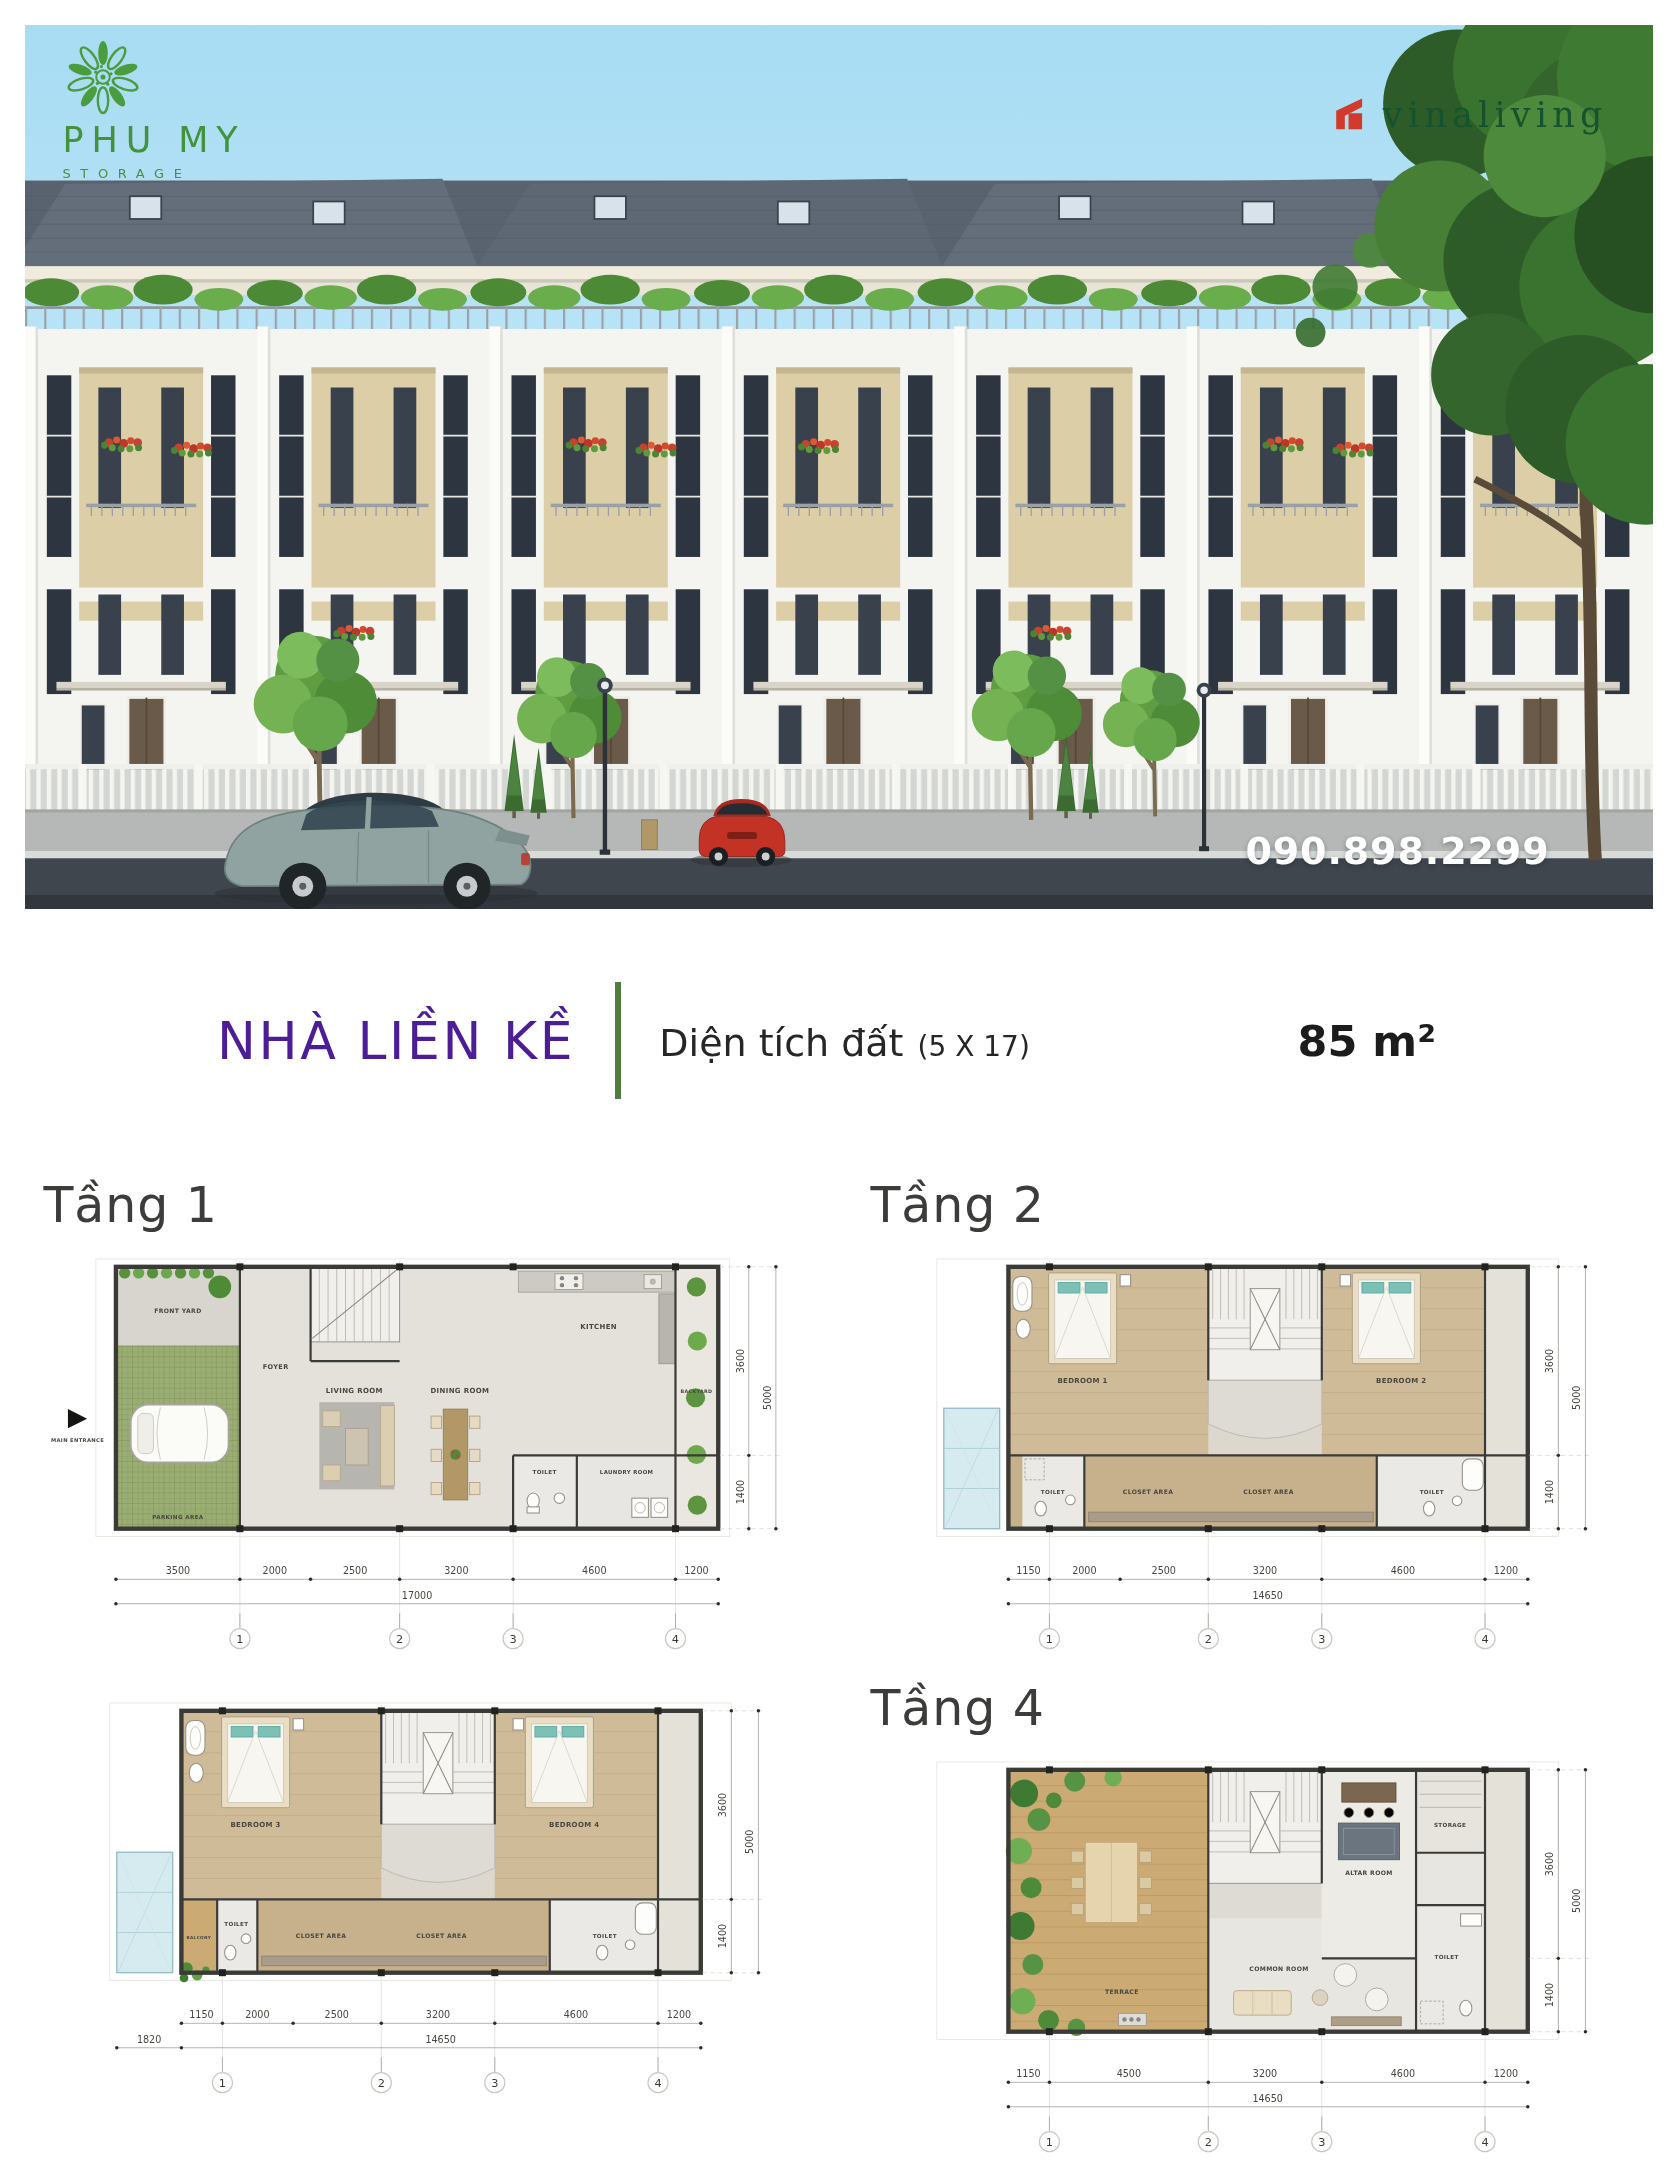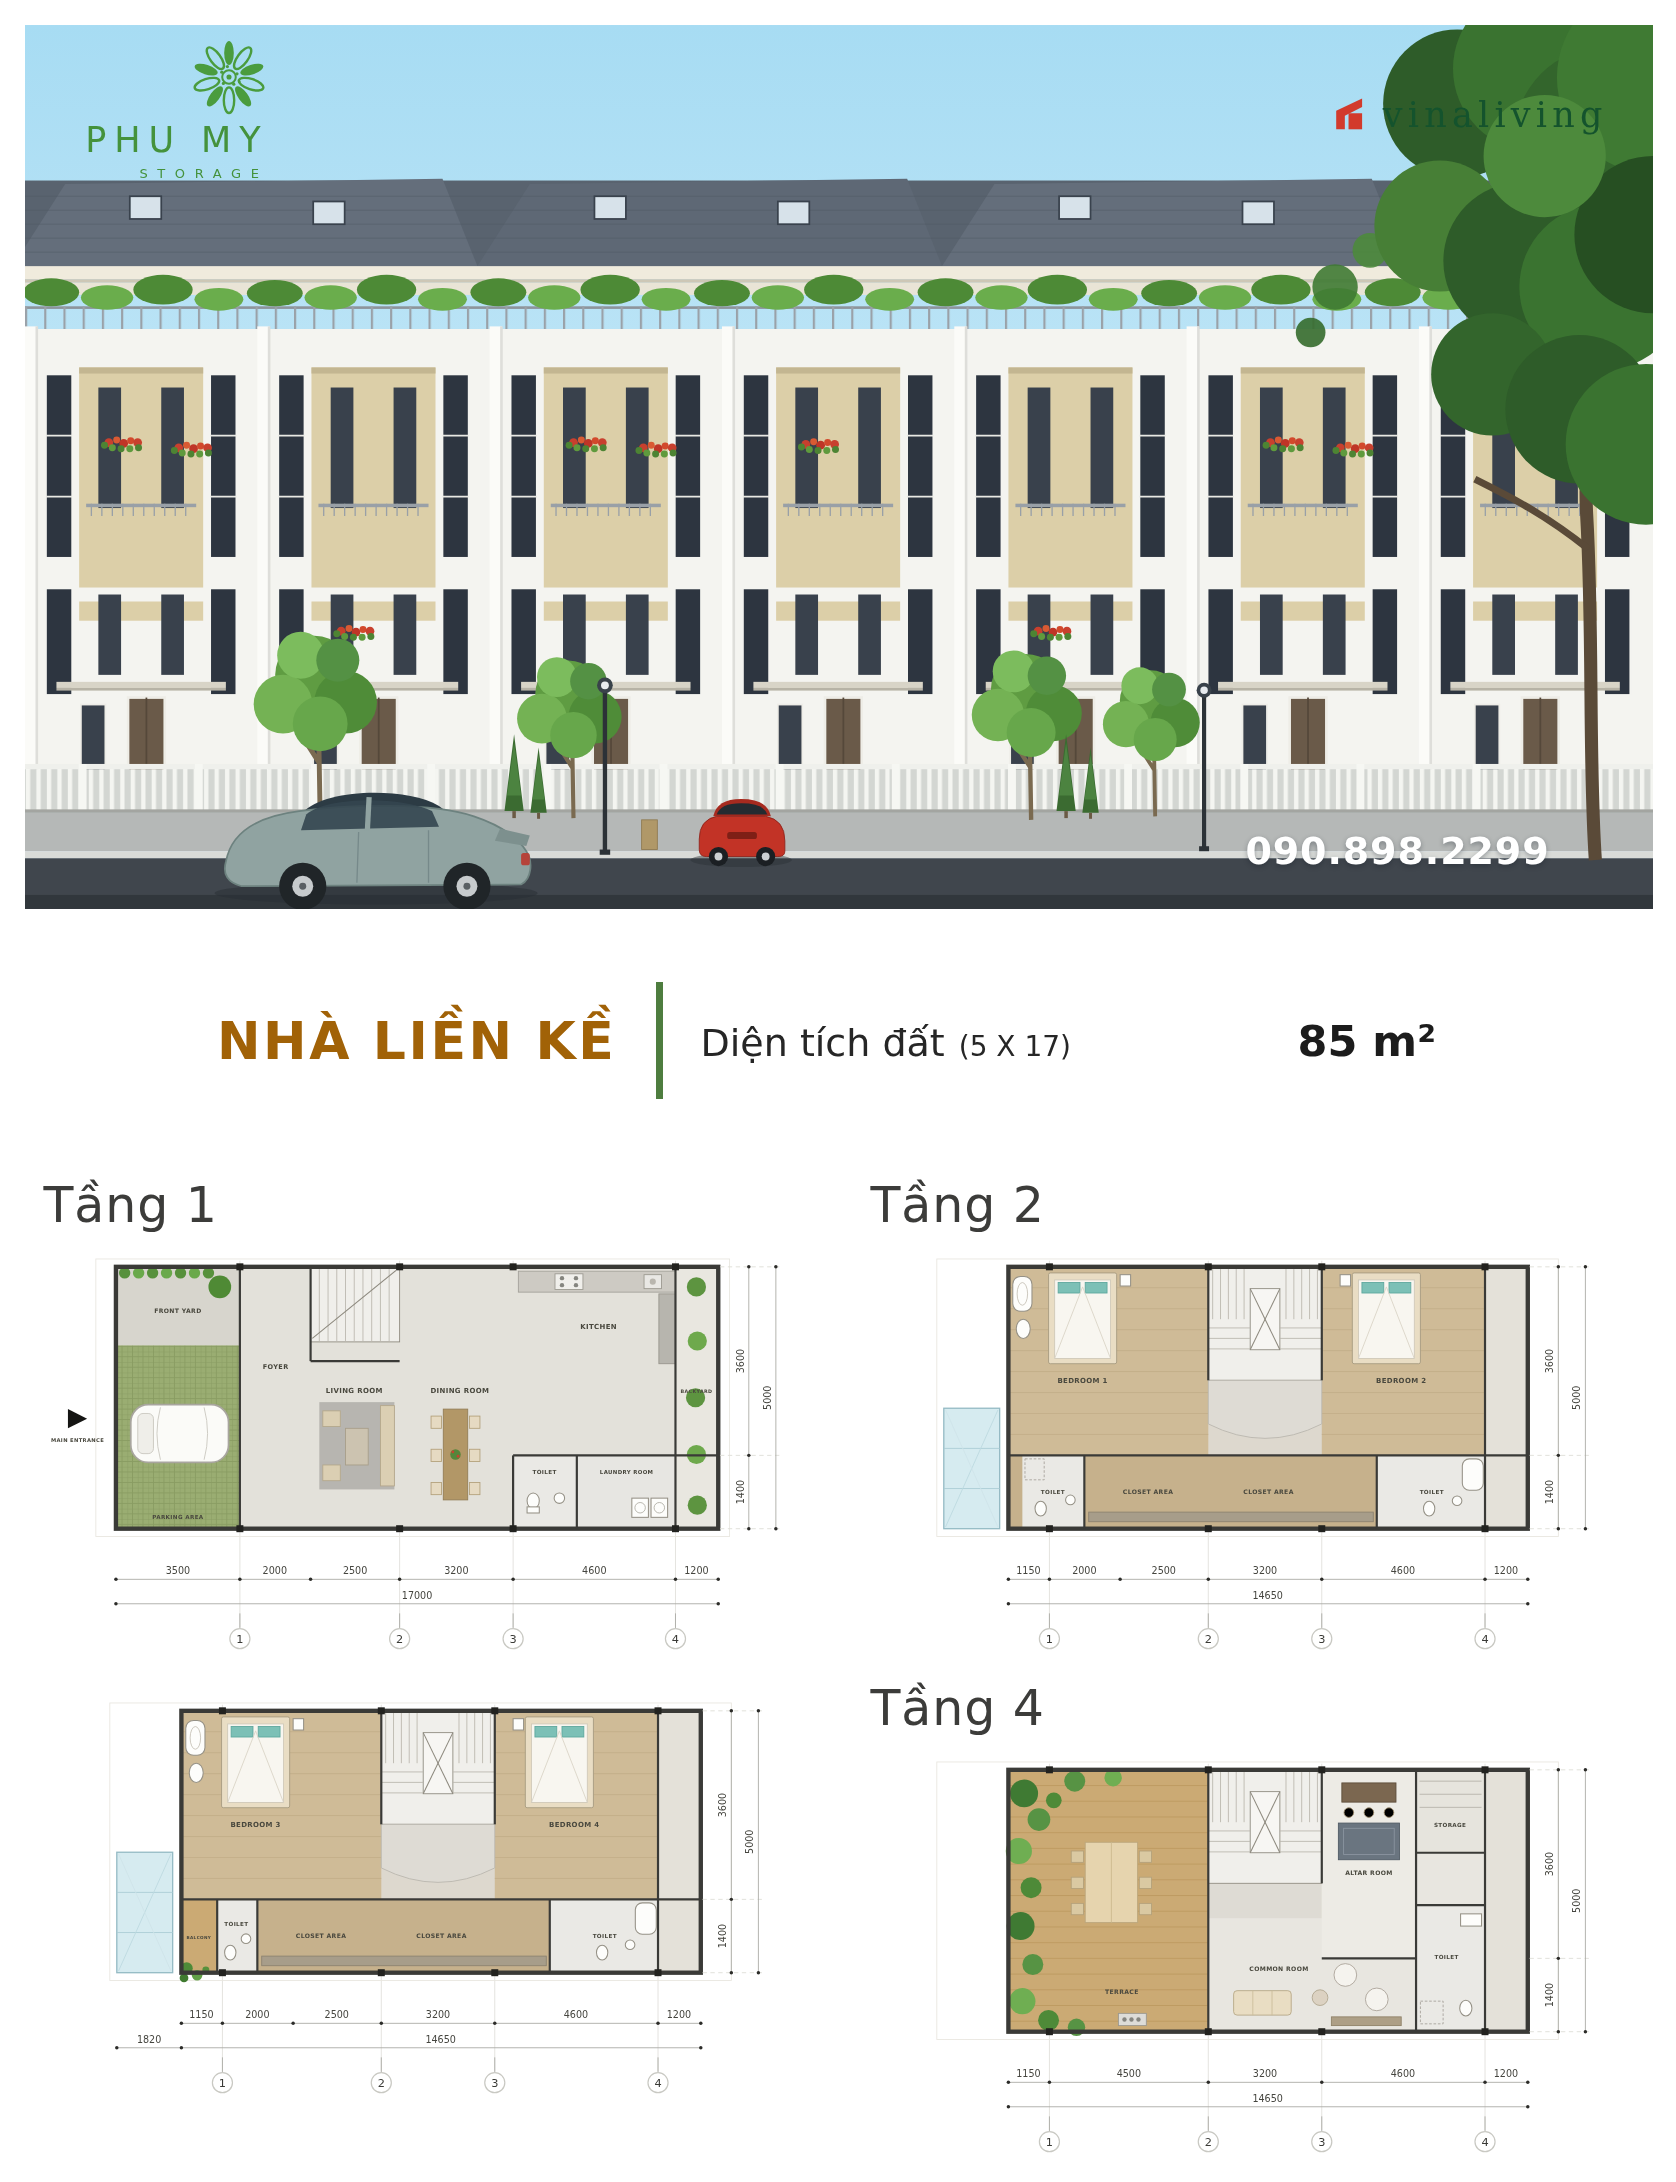--- a/index.html
+++ b/index.html
@@ -1,28 +1,28 @@
 <!DOCTYPE html>
 <html style="font-size:14px"><head>
 <meta charset="utf-8">
 <style>
   *{margin:0;padding:0;box-sizing:border-box}
   html,body{width:1677px;height:2183px;background:#fff;font-family:"DejaVu Sans",sans-serif}
   .page{position:relative;width:1677px;height:2183px;overflow:hidden;background:#fff}
   
   .hero{position:absolute;left:24.5px;top:24.5px;width:1628px;height:884px;overflow:hidden;background:#bfe4f5}
   .hero svg.scene{display:block}
-  .hero-logo{position:absolute;left:38px;top:12.2px;width:206px;text-align:right;color:#44923c}
+  .hero-logo{position:absolute;left:38px;top:12.2px;width:206px;text-align:left;color:#44923c}
   .logo-title{font-size:35px;letter-spacing:7.9px;margin-top:0;font-weight:400;white-space:nowrap}
   .logo-sub{font-size:13px;letter-spacing:9.6px;margin-top:6.1px}
   .hero-brand{position:absolute;right:45px;top:70px;display:flex;align-items:center;gap:12.2px;color:#14532d;font-family:"DejaVu Serif",serif;font-size:35px;letter-spacing:5.2px}
   .hero-phone{position:absolute;right:103px;top:804px;font-size:38px;font-weight:700;color:#ffffff;letter-spacing:0.9px;text-shadow:0 1.7px 5.2px rgba(20,30,40,.35)}
   
   .section-summary{position:absolute;left:217px;top:982px;width:1219px;display:flex;align-items:center}
-  .summary-title{font-size:52px;color:#a16207;letter-spacing:2.6px;font-weight:700;white-space:nowrap}
+  .summary-title{font-size:52px;color:#4c1d95;letter-spacing:2.6px;font-weight:400;white-space:nowrap}
   .summary-divider{width:6.1px;height:117px;background:#4e7d3f;margin:0 38px 0 40px;flex:none}
   .spec-rows{flex:1;display:flex;flex-direction:column;gap:16px}
   .spec-row{display:flex;align-items:baseline}
   .spec-label{font-size:38px;color:#262626}
   .spec-note{font-size:28px;color:#262626;margin-left:14px}
   .spec-value{margin-left:auto;font-size:43px;font-weight:700;color:#1c1c1c;white-space:nowrap}
   
   .plan{position:absolute;width:790px}
   .plan h2{font-size:49px;font-weight:400;color:#3c3c3a;letter-spacing:0.9px;margin:0 0 1.7px 10.5px}
   #p1{left:33px;top:1177px} #p2{left:860px;top:1177px}

